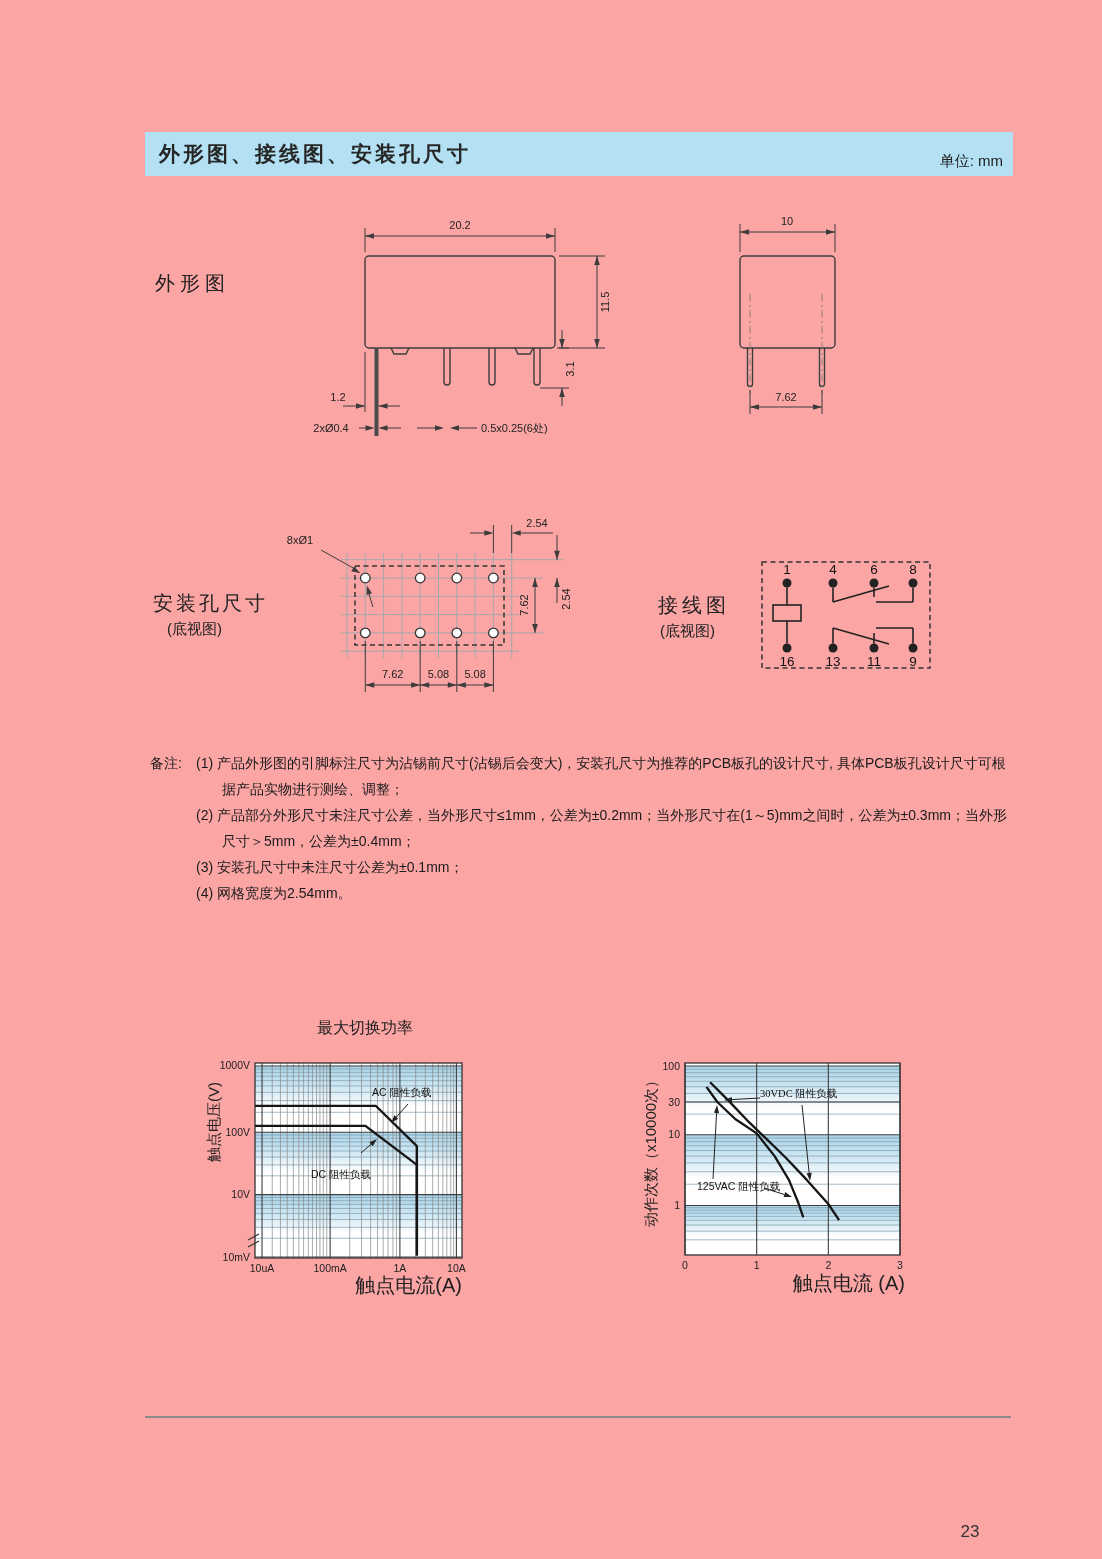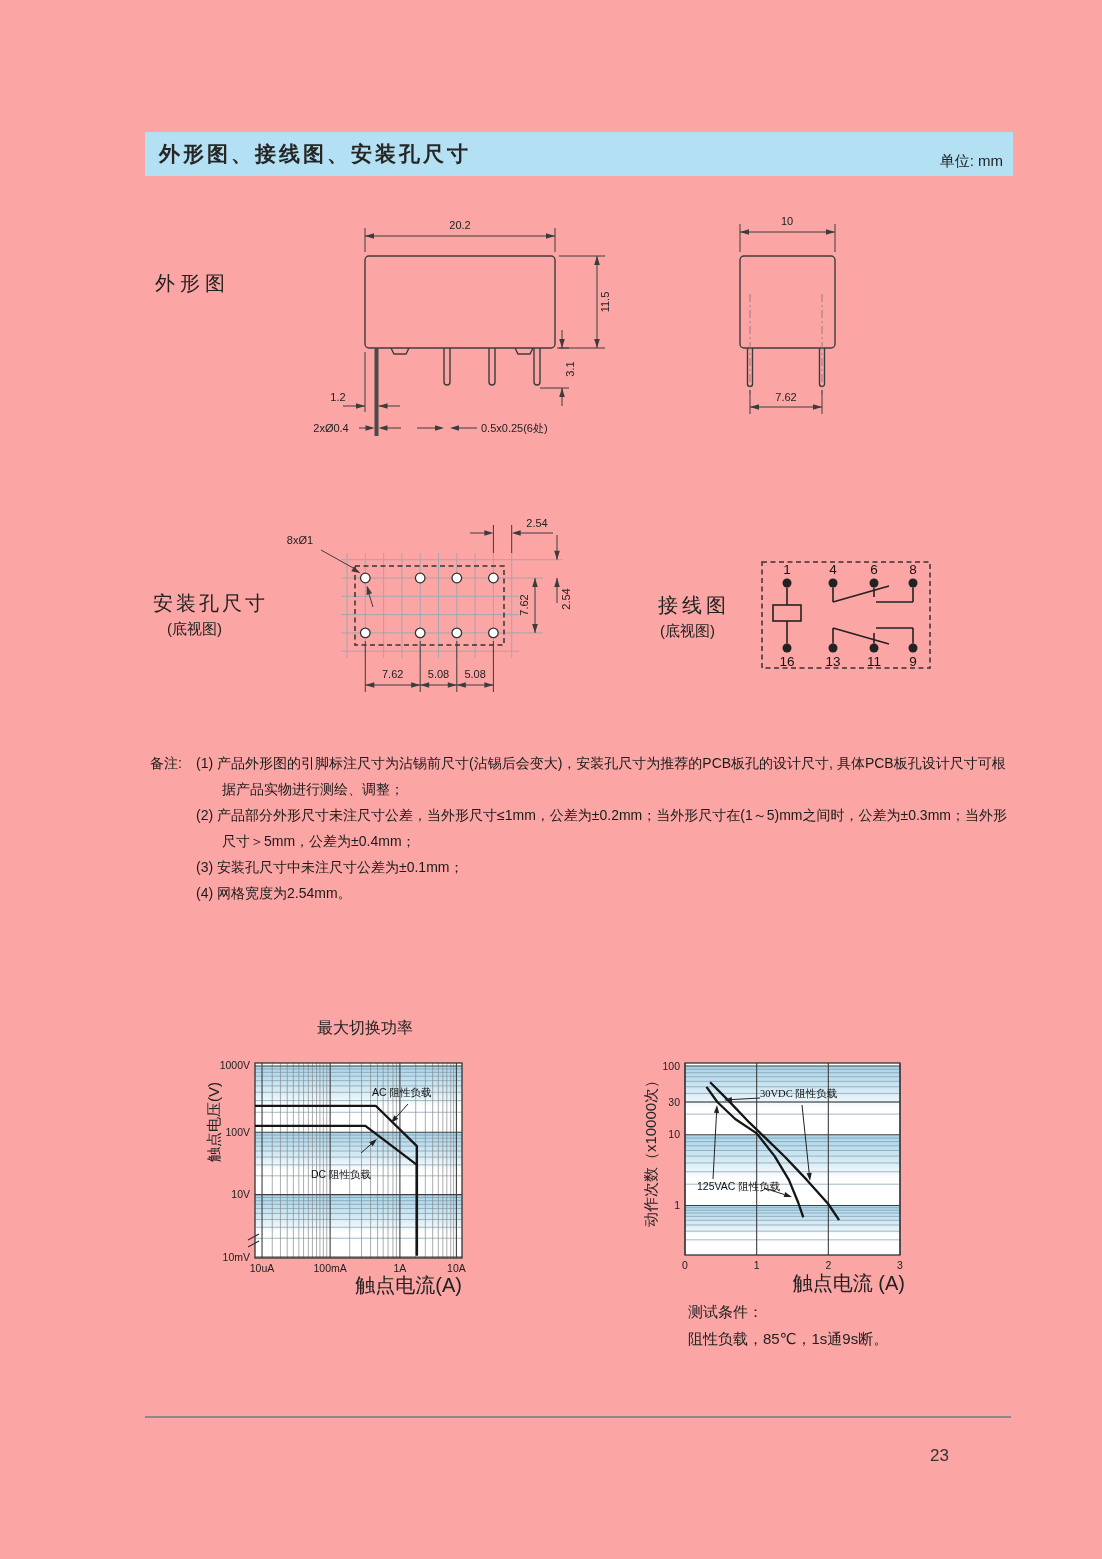--- a/index.html
+++ b/index.html
@@ -16,21 +16,21 @@
   .notes-label{width:46px;flex:none;}
   .notes-items{width:812px;}
   .note-item{padding-left:26px;text-indent:-26px;}
   .chart-title{position:absolute;font-size:16px;color:#222;text-align:center;white-space:nowrap;}
   .axis-label-x{position:absolute;font-size:20px;color:#222;text-align:right;white-space:nowrap;}
   .axis-label-y{position:absolute;font-size:15px;color:#222;white-space:nowrap;
                 transform:translate(-50%,-50%) rotate(-90deg);}
   .ann-label{position:absolute;font-size:10.5px;color:#111;white-space:nowrap;}
   .testcond{position:absolute;left:688px;top:1298px;font-size:15px;line-height:27px;color:#222;}
   .footer-line{position:absolute;left:145px;top:1416px;width:866px;height:2px;background:#8a8a8a;}
-  .page-num{position:absolute;left:930px;top:1446px;width:80px;text-align:left;font-size:17px;color:#333;}
+  .page-num{position:absolute;left:930px;top:1522px;width:80px;text-align:center;font-size:17px;color:#333;}
   
   .ln{stroke:#3c3c3c;stroke-width:1.4;fill:none;}
   .thick{stroke:#222;stroke-width:1.6;fill:none;}
   .dim{stroke:#3c3c3c;stroke-width:1;fill:none;}
   .grid{stroke:#9aa7ad;stroke-width:0.9;}
   .dash{stroke:#333;stroke-width:1.5;fill:none;stroke-dasharray:5 3.5;}
   .cl{stroke:#777;stroke-width:0.8;stroke-dasharray:8 3 2 3;fill:none;}
   .ah{fill:#3c3c3c;stroke:none;}
   .dimtxt{font-family:"Liberation Sans",sans-serif;font-size:11px;fill:#222;}
   .pintxt{font-family:"Liberation Sans",sans-serif;font-size:13.5px;fill:#111;}
@@ -401,20 +401,16 @@
       <polygon points="190,133 186.57680754626,125.31613681637566 191.74823590145132,124.77177593688185" fill="#222"></polygon>
       <line x1="93" y1="131" x2="96.56819793588" y2="64.98833818622006" stroke="#222" stroke-width="1"></line>
       <polygon points="97,57 99.16440784640152,65.12867385705907 93.97198802535847,64.84800251538105" fill="#222"></polygon>
       <line x1="144" y1="140" x2="164.3837715097179" y2="146.55192655669504" stroke="#222" stroke-width="1"></line>
       <polygon points="172,149 163.58814764064377,149.02720081603672 165.179395378792,144.07665229735335" fill="#222"></polygon>
     </svg>
   <div class="axis-label-x" style="left:620px;top:1270px;width:285px;">触点电流 (A)</div>
   <div class="ann-label" style="left:760px;top:1087px;font-family:Liberation Serif, serif;">30VDC 阻性负载</div>
   <div class="ann-label" style="left:697px;top:1180px;">125VAC 阻性负载</div>
 
-  <div class="testcond">
-    <div>测试条件：</div>
-    <div>阻性负载，85℃，1s通9s断。</div>
-  </div>
 
   <div class="footer-line"></div>
   <div class="page-num">23</div>
 </div>
 
 </body></html>

